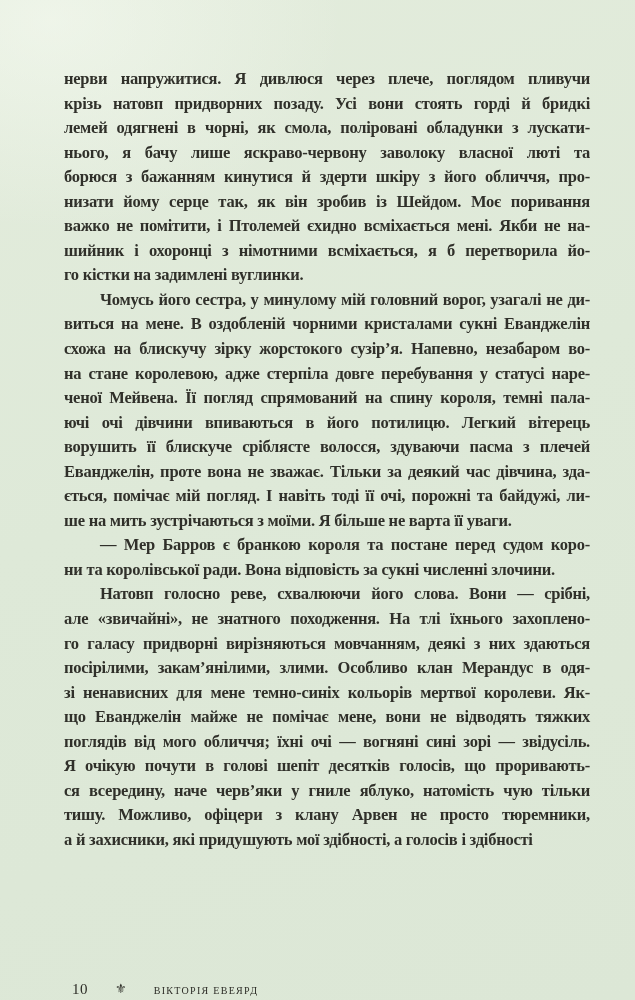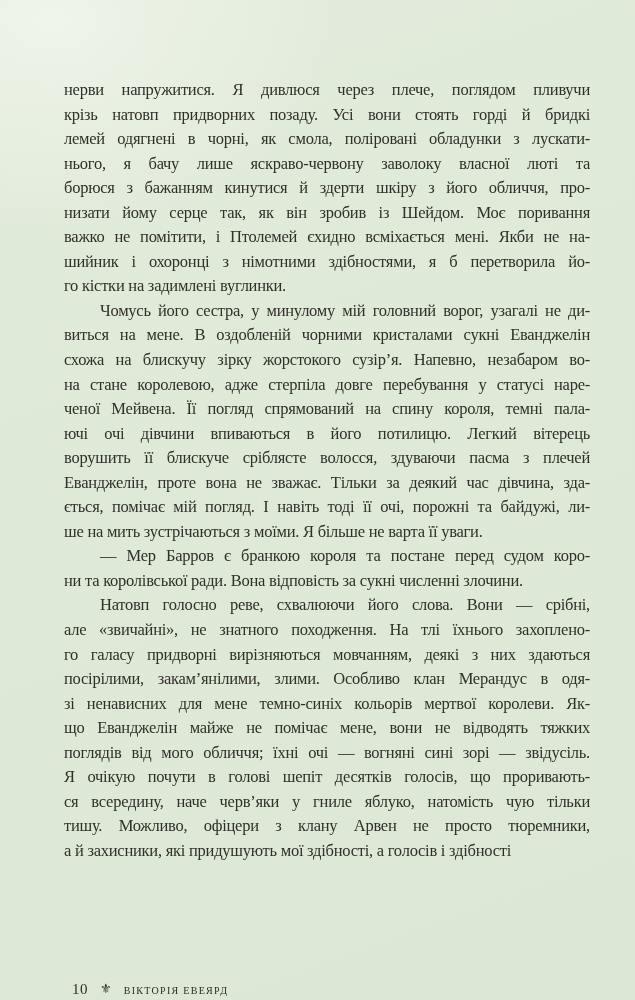--- a/index.html
+++ b/index.html
@@ -11,60 +11,61 @@
   .page {
     position: relative;
     width: 635px; height: 1000px;
     background:
       radial-gradient(ellipse 420px 300px at 8% 2%, rgba(248,252,244,0.55), rgba(248,252,244,0) 70%),
       linear-gradient(160deg, #e3ecdc 0%, #dee9d8 45%, #dce7d6 100%);
     color: #2e2e28;
   }
   .text-block {
     position: absolute;
-    left: 64px; top: 78px; width: 526px;
+    left: 64px; top: 67px; width: 526px;
     font-size: 16.5px;
     line-height: 24.55px;
     letter-spacing: -0.25px;
     color: #30302a;
+    font-weight: bold;
   }
   .paragraph { margin: 0; padding: 0; }
   .line {
     text-align: justify;
     text-align-last: justify;
     height: 24.55px;
     white-space: normal;
   }
   .line.first { padding-left: 36px; }
   .line.last  { text-align-last: left; }
   .line .italic { font-style: italic; }
   .footer {
     position: absolute;
     left: 72px; top: 951px;
-    display: flex; align-items: baseline; gap: 12px;
+    display: flex; align-items: baseline; gap: 27px;
     color: #2d2d27;
   }
   .pagenum { font-size: 15px; letter-spacing: 0.5px; }
   .fleuron  { font-family: "DejaVu Sans", sans-serif; font-size: 13px; position: relative; top: -1px; }
   .runtitle { font-size: 10px; letter-spacing: 1.3px; font-weight: 400; margin-top: 34px; }
 </style>
 </head>
 <body>
 
 <div class="page">
   <main class="text-block">
       <div class="paragraph">
         <div class="line">нерви напружитися. Я дивлюся через плече, поглядом пливучи</div>
         <div class="line">крізь натовп придворних позаду. Усі вони стоять горді й бридкі</div>
         <div class="line">лемей одягнені в чорні, як смола, поліровані обладунки з лускати-</div>
         <div class="line">нього, я бачу лише яскраво-червону заволоку власної люті та</div>
         <div class="line">борюся з бажанням кинутися й здерти шкіру з його обличчя, про-</div>
         <div class="line">низати йому серце так, як він зробив із Шейдом. Моє поривання</div>
         <div class="line">важко не помітити, і Птолемей єхидно всміхається мені. Якби не на-</div>
-        <div class="line">шийник і охоронці з німотними здібностями, я б перетворила йо-</div>
+        <div class="line">шийник і охоронці з німотними всміхається, я б перетворила йо-</div>
         <div class="line last">го кістки на задимлені вуглинки.</div>
       </div>
       <div class="paragraph">
         <div class="line first">Чомусь його сестра, у минулому мій головний ворог, узагалі не ди-</div>
         <div class="line">виться на мене. В оздобленій чорними кристалами сукні Еванджелін</div>
         <div class="line">схожа на блискучу зірку жорстокого сузір’я. Напевно, незабаром во-</div>
         <div class="line">на стане королевою, адже стерпіла довге перебування у статусі наре-</div>
         <div class="line">ченої Мейвена. Її погляд спрямований на спину короля, темні пала-</div>
         <div class="line">ючі очі дівчини впиваються в його потилицю. Легкий вітерець</div>
         <div class="line">ворушить її блискуче сріблясте волосся, здуваючи пасма з плечей</div>

